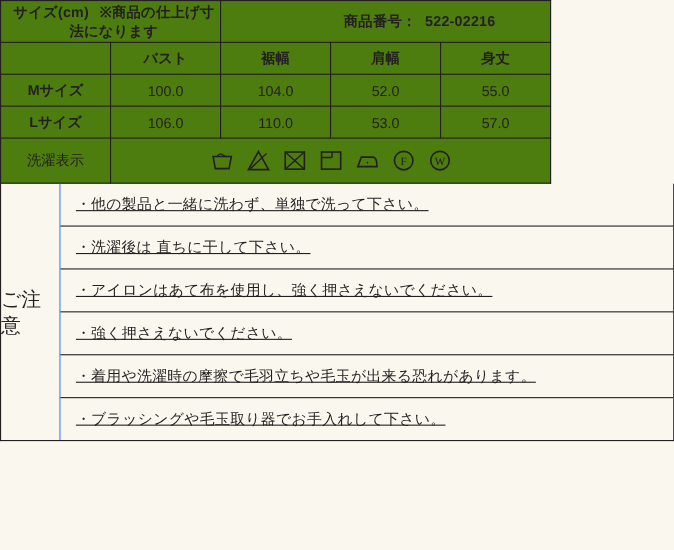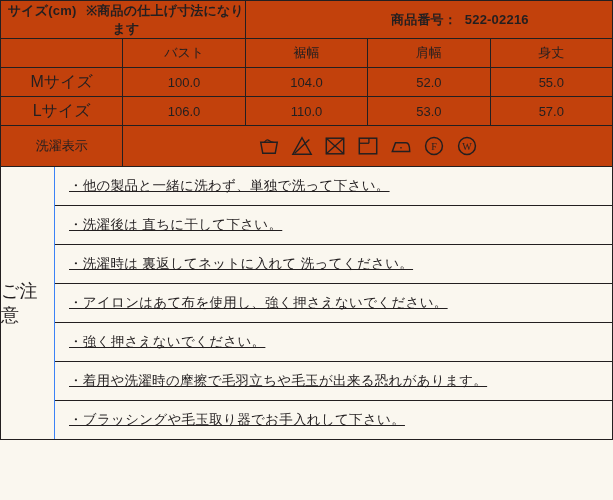--- a/index.html
+++ b/index.html
@@ -14,24 +14,24 @@
     color: #231f20;
   }
   .sheet {
     width: 613px;
     height: 500px;
     box-sizing: border-box;
     background: #faf7ef;
     position: relative;
   }
   table.size-table {
-    width: 613px;
+    width: 501px;
     border-collapse: collapse;
     table-layout: fixed;
-    background: #c2410c;
+    background: #4d7c0f;
   }
   table.size-table td {
     border: 1px solid #231f20;
     padding: 0;
     text-align: center;
     vertical-align: middle;
     font-size: 13px;
     color: #231f20;
   }
   
@@ -52,30 +52,30 @@
     text-align: left;
     padding-left: 4px !important;
     margin-top: 28px;
   }
   .col-label { width: 74px; }
   .col-d { width: 134px; }
 
   .colhead td {
     height: 28px;
     font-size: 13.5px;
-    font-weight: normal;
+    font-weight: bold;
     margin-top: 26px;
   }
   .datarow td {
     height: 28px;
     font-size: 14px;
   }
   .datarow td.rowlabel {
-    font-weight: normal;
-    font-size: 16px;
+    font-weight: bold;
+    font-size: 13px;
   }
   .wash-row td {
     height: 40px;
   }
   .wash-label {
     font-size: 14px;
     font-weight: normal;
     font-family: Liberation Mono, monospace;
   }
   .wash-icons {
@@ -232,23 +232,20 @@
       <div class="notes-right">
         <table class="notes-table">
           <tbody>
               <tr>
                 <td>・他の製品と一緒に洗わず、単独で洗って下さい。</td>
               </tr>
           <tr>
                 <td>・洗濯後は 直ちに干して下さい。</td>
               </tr>
           <tr>
-                <td>・洗濯時は 裏返してネットに入れて 洗ってください。</td>
-              </tr>
-          <tr>
                 <td>・アイロンはあて布を使用し、強く押さえないでください。</td>
               </tr>
           <tr>
                 <td>・強く押さえないでください。</td>
               </tr>
           <tr>
                 <td>・着用や洗濯時の摩擦で毛羽立ちや毛玉が出来る恐れがあります。</td>
               </tr>
           <tr>
                 <td>・ブラッシングや毛玉取り器でお手入れして下さい。</td>

